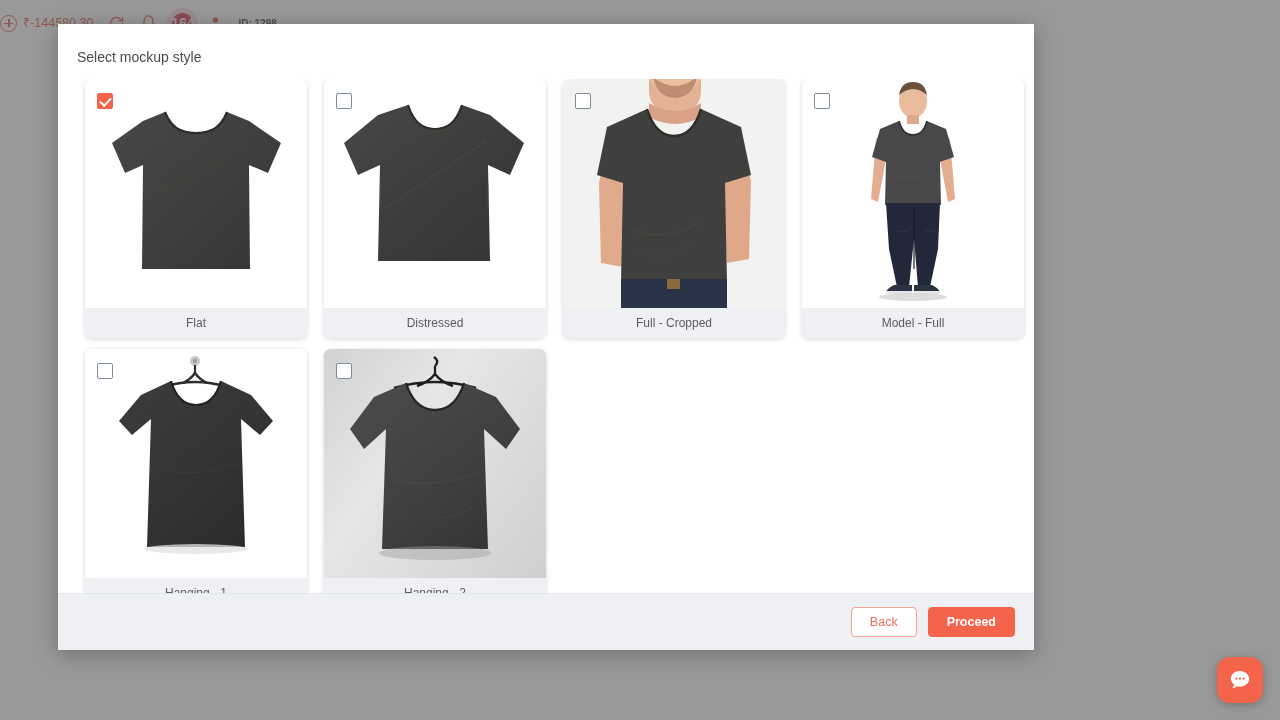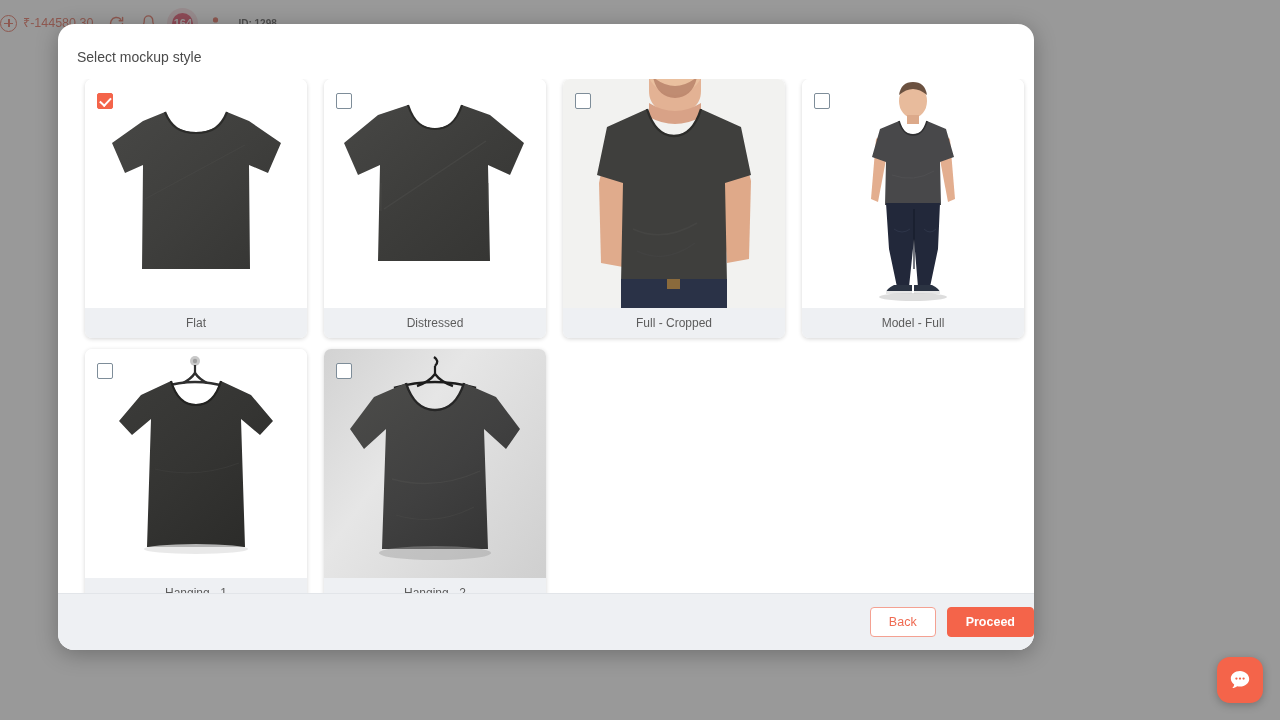--- a/index.html
+++ b/index.html
@@ -68,21 +68,21 @@
   }
 
   .refresh-icon { width: 17px; height: 17px; display: block; }
   .bell-icon { width: 17px; height: 18px; display: block; }
 
   .notif-badge {
     width: 21px; height: 21px;
     border-radius: 50%;
     background: #e0304f;
     color: #ffffff;
-    font-size: 11px;
+    font-size: 14px;
     font-weight: bold;
     display: flex;
     align-items: center;
     justify-content: center;
     box-shadow: 0 0 0 5px rgba(224,48,79,0.18);
   }
 
   .user-icon { width: 15px; height: 16px; display: block; }
 
   .id-text {
@@ -100,21 +100,21 @@
     z-index: 10;
   }
 
   #modal {
     position: absolute;
     left: 58px;
     top: 24px;
     width: 976px;
     height: 626px;
     background: #ffffff;
-    border-radius: 16px;
+    border-radius: 1px;
     box-shadow: 0 4px 22px rgba(0,0,0,0.28);
     display: flex;
     flex-direction: column;
     overflow: hidden;
     z-index: 11;
   }
 
   #modal-title {
     font-size: 14px;
     color: #4a4a4a;
@@ -200,20 +200,21 @@
 
   #modal-footer {
     flex: 0 0 auto;
     height: 57px;
     background: #eef0f3;
     border-top: 1px solid #e2e5e9;
     display: flex;
     align-items: center;
     justify-content: flex-end;
     gap: 11px;
+    padding-right: 19px;
   }
 
   .btn {
     font-family: "Liberation Sans", sans-serif;
     font-size: 12.5px;
     border-radius: 4px;
     padding: 8px 18px;
     cursor: pointer;
     line-height: 1;
   }

